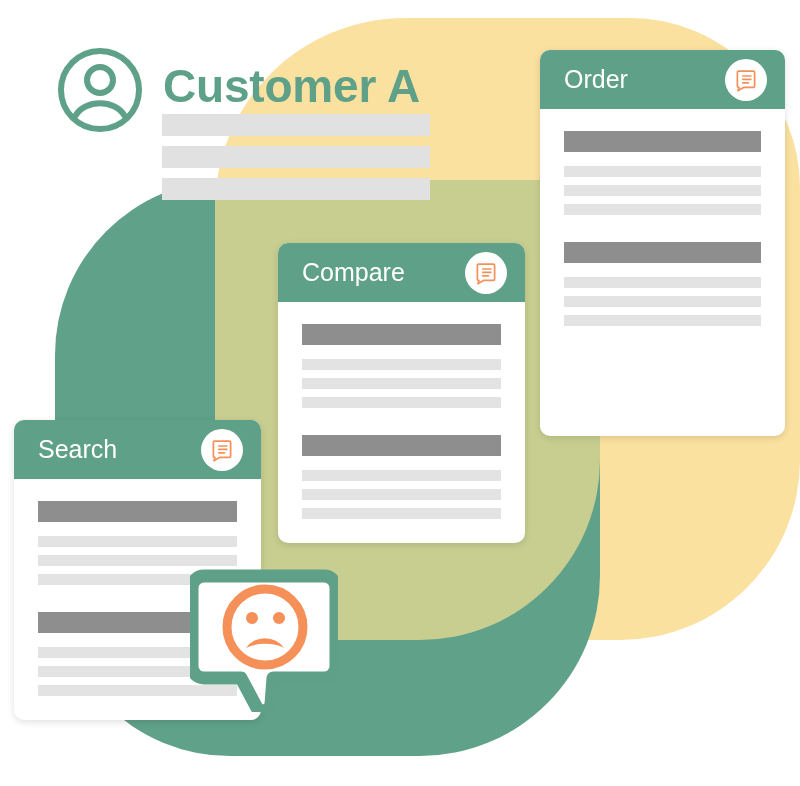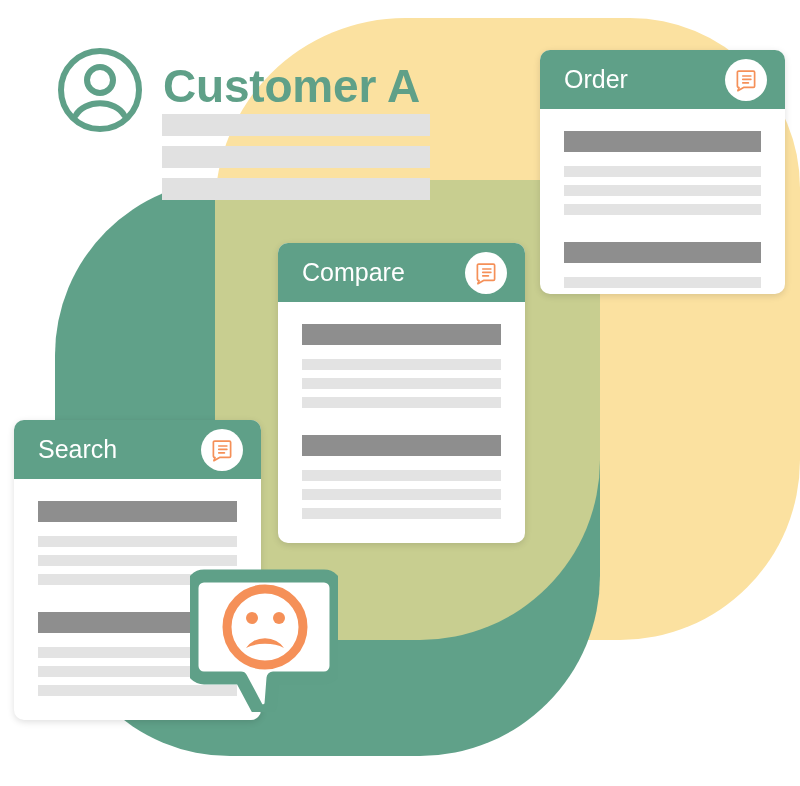--- a/index.html
+++ b/index.html
@@ -94,21 +94,21 @@
     height:21px;
     margin-bottom:14px;
   }
   .bar-light{
     background:#E3E3E3;
     height:11px;
     margin-bottom:8px;
   }
   .bar-gap{height:19px;}
 
-  #card-order{left:540px; top:50px; width:245px; height:244px;}
+  #card-order{left:540px; top:50px; width:245px; height:386px;}
   #card-compare{left:278px; top:243px; width:247px; height:300px;}
   #card-search{left:14px; top:420px; width:247px; height:300px;}
 
   
   #speech-bubble{
     position:absolute;
     left:190px; top:564px;
     width:148px; height:148px;
   }
 </style>

